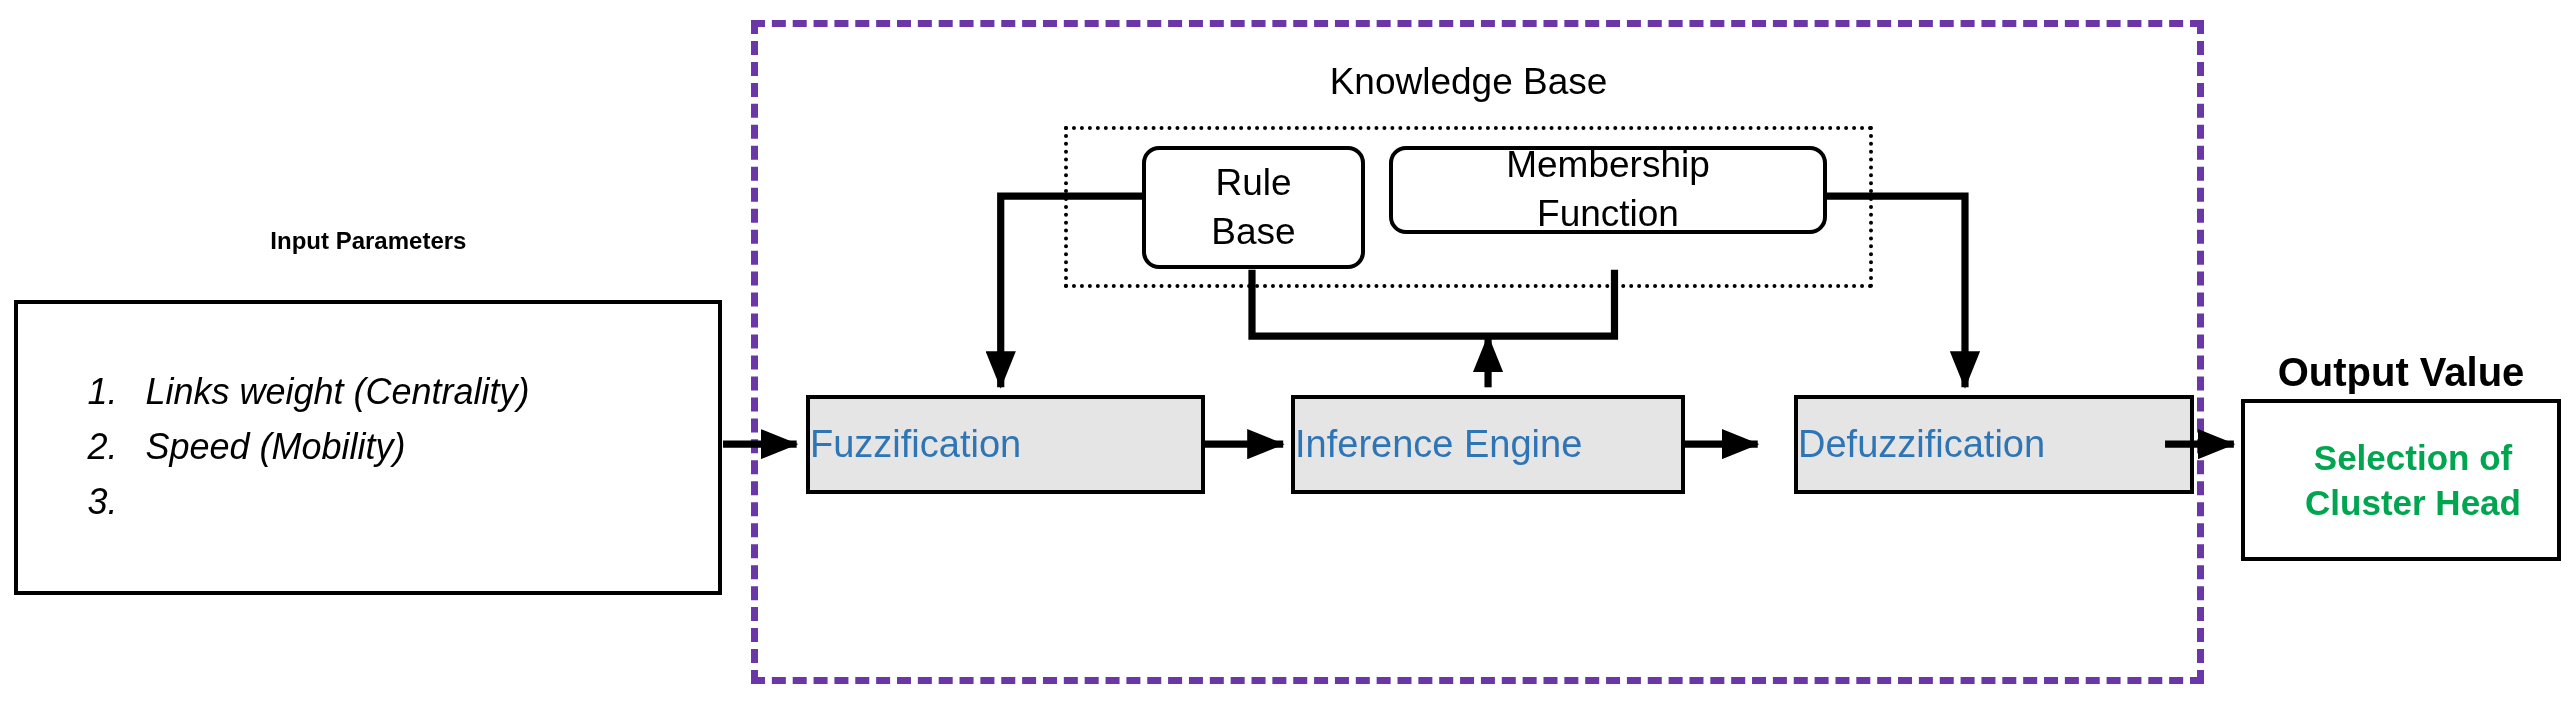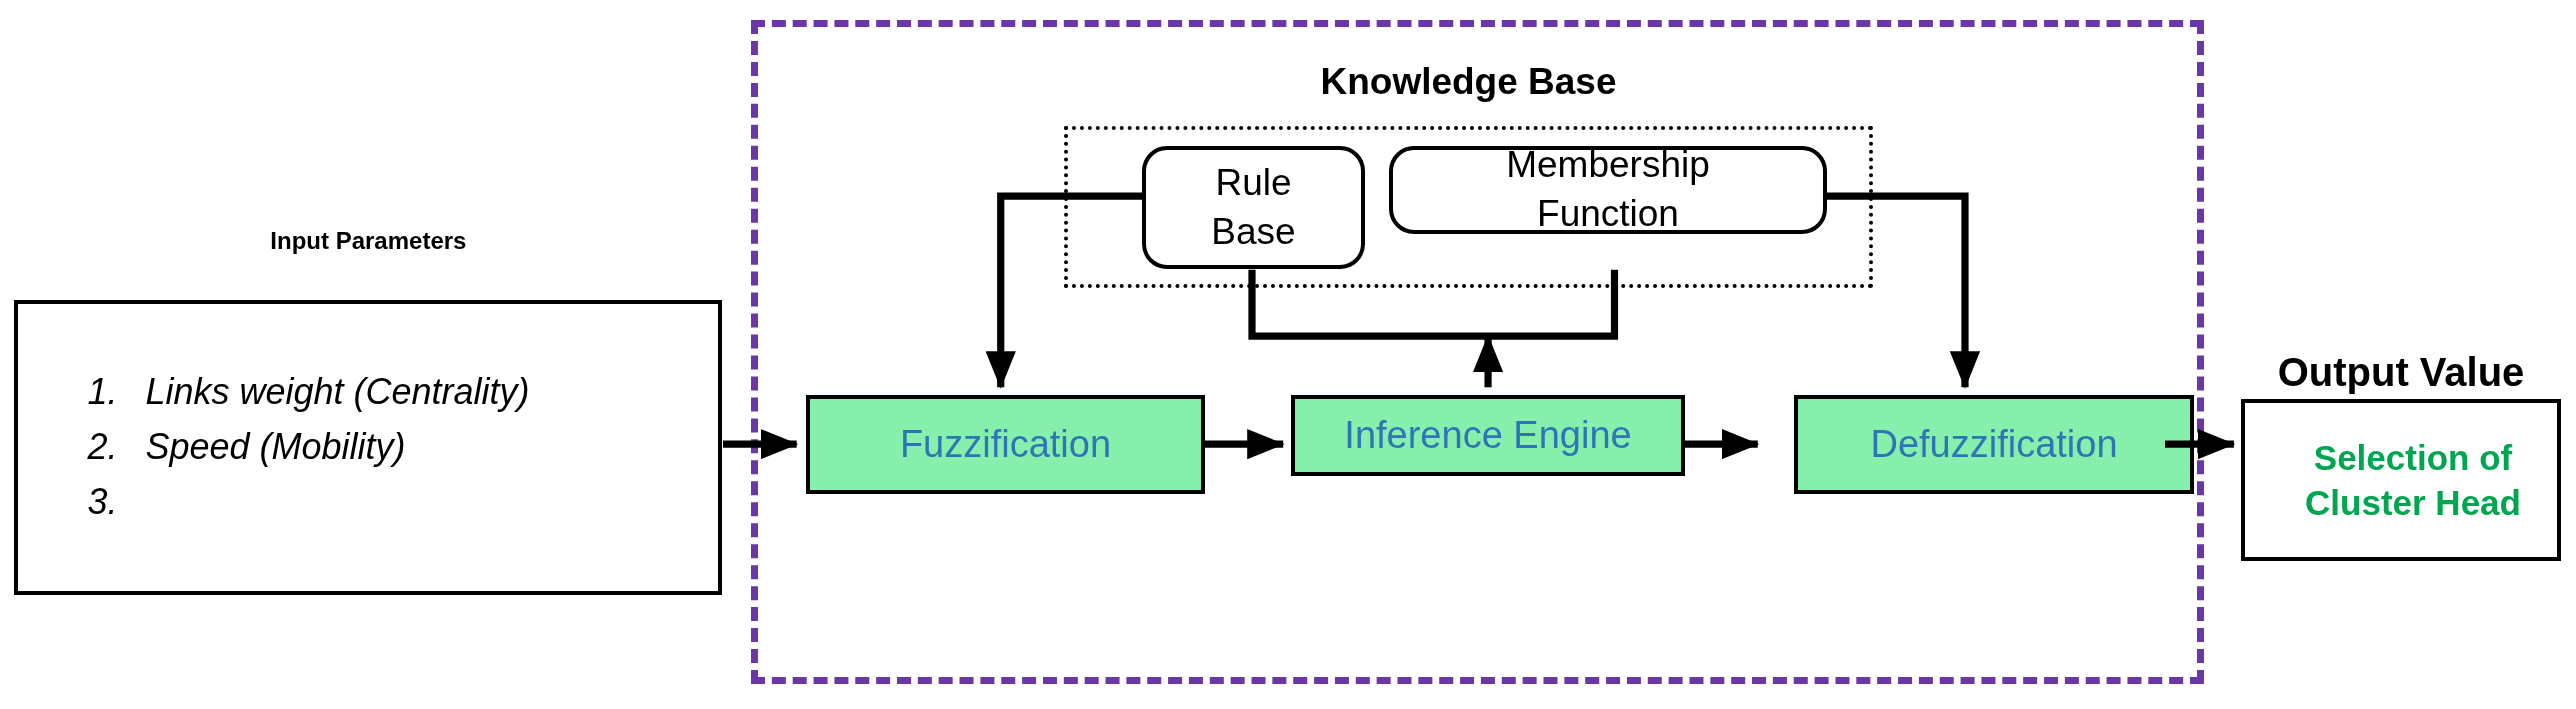--- a/index.html
+++ b/index.html
@@ -66,57 +66,56 @@
     white-space: nowrap;
   }
   #input-list .num {
     width: 58px;
     flex: none;
   }
 
   
   #kb-title {
     left: 1064px; top: 62px; width: 809px;
-    font-weight: bold;
+    font-weight: normal;
     font-size: 37px;
   }
   #kb-dotted {
     left: 1064px; top: 126px;
     width: 809px; height: 162px;
     border: 4.8px dotted #000000;
     background: transparent;
   }
   .kb-item {
     border: 4px solid #000000;
     background: #ffffff;
-    border-radius: 25px;
+    border-radius: 17px;
     display: flex;
     align-items: center;
     justify-content: center;
     text-align: center;
     font-size: 37px;
     line-height: 1.32;
     color: #000000;
   }
   #rule-base      { left: 1142px; top: 146px; width: 223px; height: 123px; }
   #membership-fn  { left: 1389px; top: 146px; width: 438px; height: 88px; }
 
   
   .stage-box {
     border: 4px solid #000000;
-    background: #86efac;
+    background: #e5e5e5;
     display: flex;
     align-items: center;
-    justify-content: center;
     font-size: 38px;
     color: #2E75B6;
     white-space: nowrap;
   }
   #stage-fuzzification { left: 806px; top: 395px; width: 399px; height: 99px; }
-  #stage-inference     { left: 1291px; top: 395px; width: 394px; height: 81px; }
+  #stage-inference     { left: 1291px; top: 395px; width: 394px; height: 99px; }
   #stage-defuzz        { left: 1765px; top: 395px; width: 400px; height: 99px; margin-left: 29px; }
 
   
   #output-title {
     left: 2241px; top: 350px; width: 320px;
     font-size: 40px;
   }
   #output-box {
     left: 2241px; top: 399px;
     width: 320px; height: 162px;

